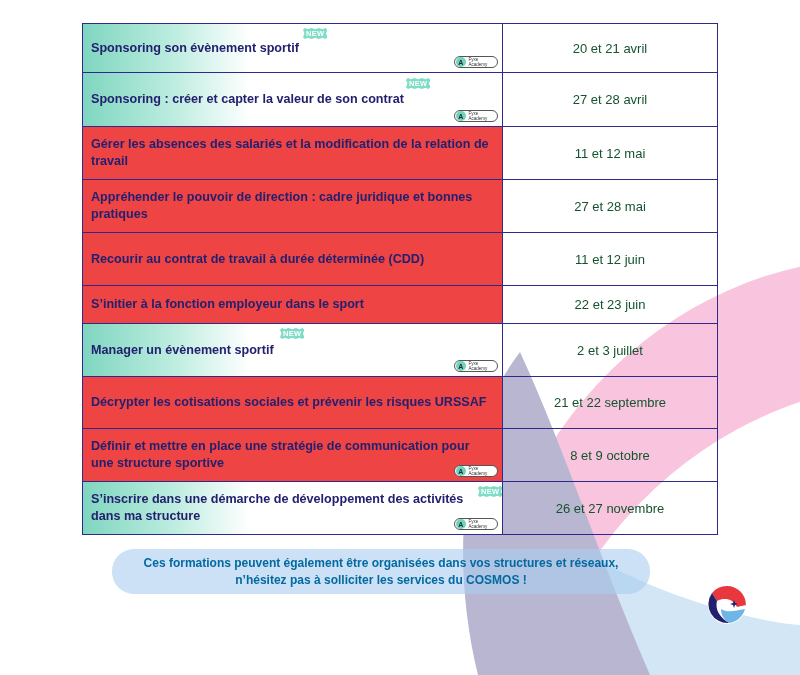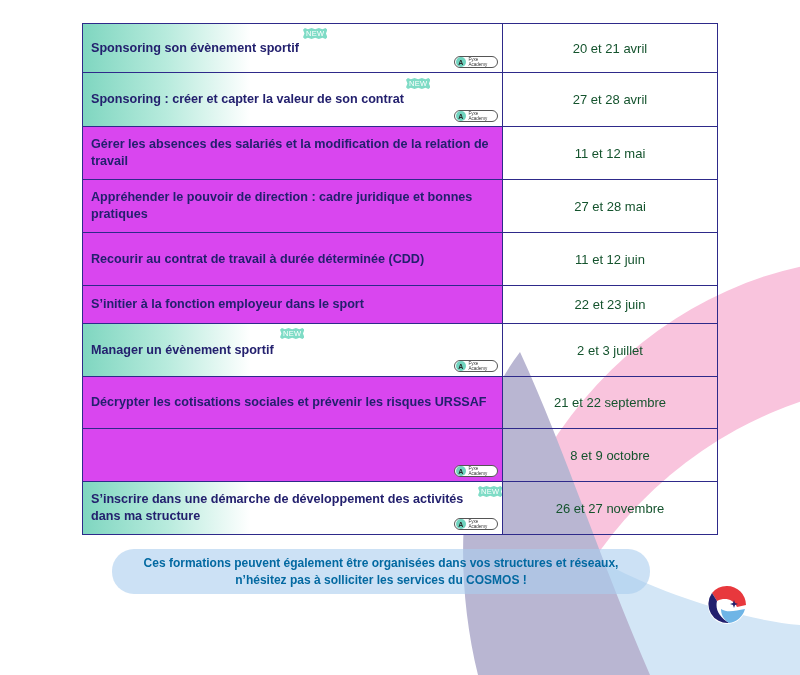--- a/index.html
+++ b/index.html
@@ -12,34 +12,34 @@
   .table {
     position:absolute; left:82px; top:23px; width:636px;
     border:1.5px solid #2e2a8a; box-sizing:border-box;
     z-index:2;
   }
   .row { display:flex; border-bottom:1.5px solid #2e2a8a; box-sizing:border-box; position:relative; }
   .row:last-child { border-bottom:none; }
   .title-cell {
     width:420px; box-sizing:border-box; border-right:1.5px solid #2e2a8a;
     padding:0 8px; display:flex; align-items:center; position:relative;
-    background:#d946ef;
+    background:#ef4444;
   }
   .title-cell.new-grad {
     background:linear-gradient(90deg, #7fd6c0 0%, #b8ebdd 20%, #ffffff 40%, #ffffff 100%);
   }
   .title-text {
     color:#23206e; font-weight:bold; font-size:12.6px; line-height:17px;
   }
   .date-cell {
     flex:1; display:flex; align-items:center; justify-content:center;
     color:#14532d; font-size:13px;
   }
   .new-badge {
-    position:absolute; background:#7fdcc6; color:#ffffff; font-weight:normal;
+    position:absolute; background:#7fdcc6; color:#ffffff; font-weight:bold;
     font-size:7.5px; padding:1px 3px; letter-spacing:0.3px;
     clip-path:polygon(0 15%,8% 0,20% 12%,35% 0,50% 12%,65% 0,80% 12%,92% 0,100% 15%,94% 50%,100% 85%,92% 100%,80% 88%,65% 100%,50% 88%,35% 100%,20% 88%,8% 100%,0 85%,6% 50%);
   }
   .fyxe-badge {
     position:absolute; right:4px; bottom:4px; width:44px; height:12px;
     border:1px solid #555; border-radius:7px; background:#fff;
     display:flex; align-items:center; box-sizing:border-box; padding-left:1px;
   }
   .fyxe-logo {
     width:10px; height:10px; border-radius:50%; background:#6fd3be;
@@ -141,20 +141,21 @@
 
   <div class="row" style="height:52px">
     <div class="title-cell">
       <span class="title-text">Décrypter les cotisations sociales et prévenir les risques URSSAF</span>
     </div>
     <div class="date-cell">21 et 22 septembre</div>
   </div>
 
   <div class="row" style="height:53px">
     <div class="title-cell">
+      <span class="title-text">Définir et mettre en place une stratégie de communication pour une structure sportive</span>
       <div class="fyxe-badge">
         <span class="fyxe-logo">A</span>
         <span class="fyxe-text">Fyxe Academy</span>
       </div>
     </div>
     <div class="date-cell">8 et 9 octobre</div>
   </div>
 
   <div class="row" style="height:52px">
     <div class="title-cell new-grad">

